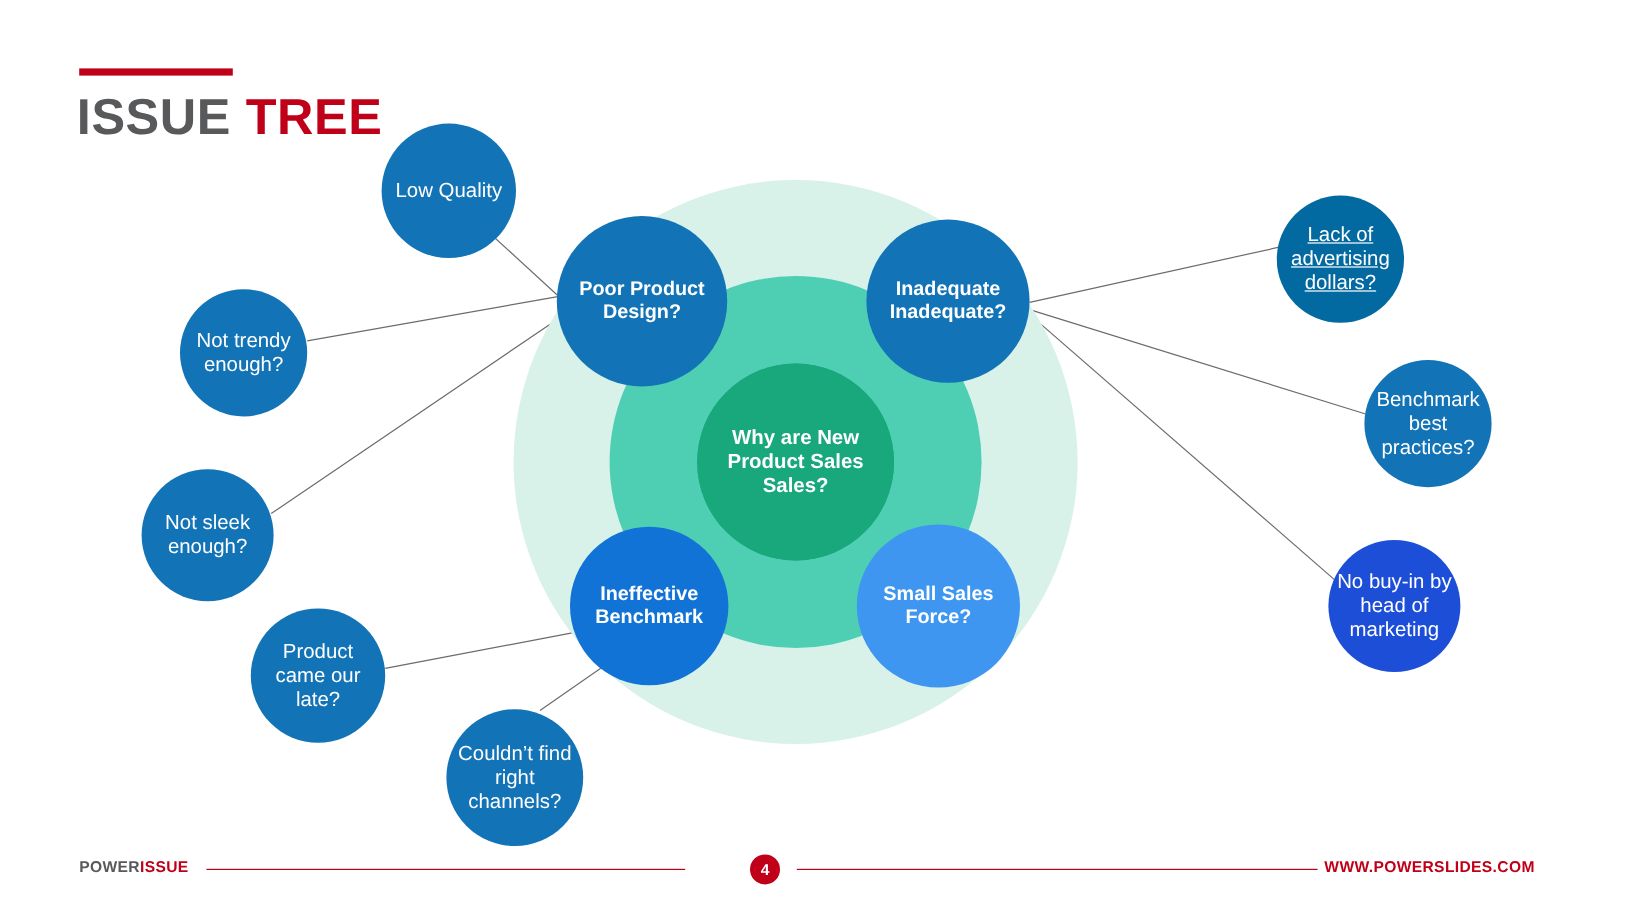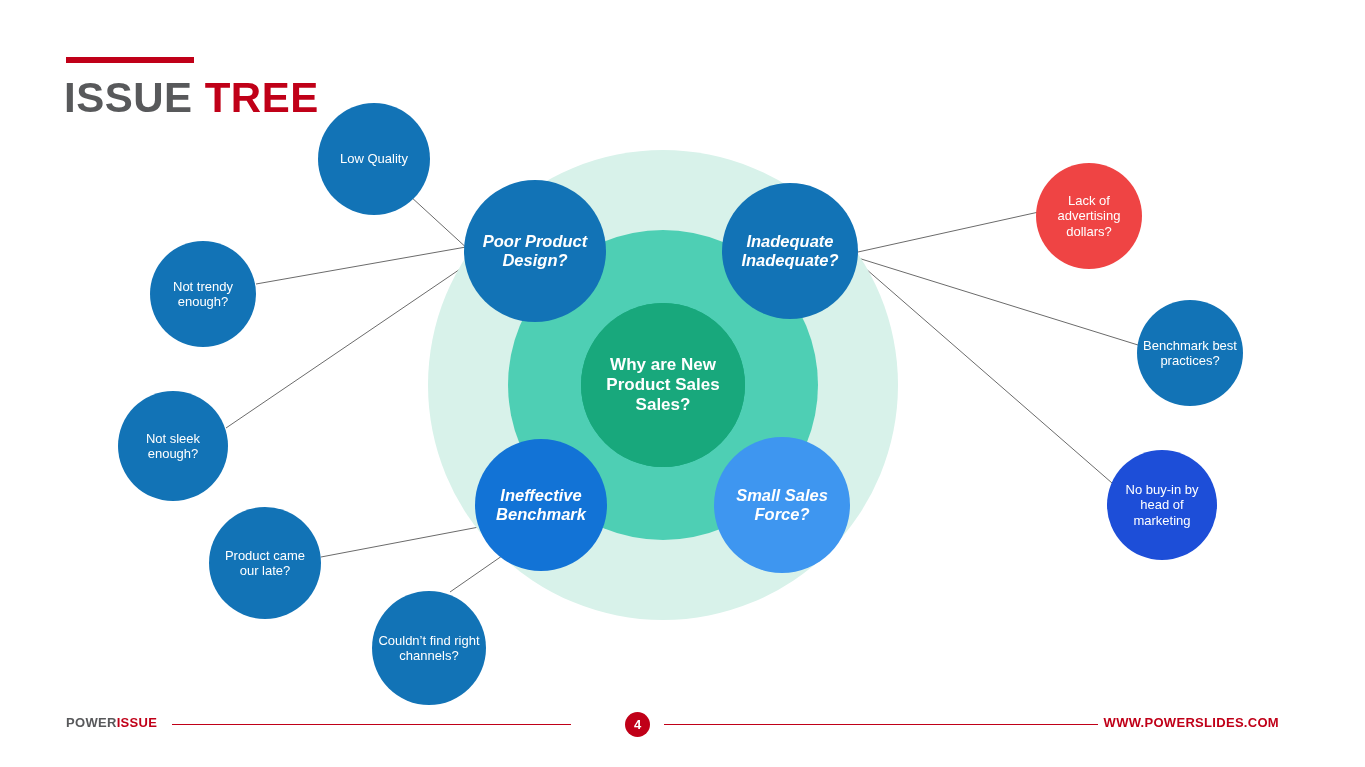--- a/index.html
+++ b/index.html
@@ -51,22 +51,22 @@
   .halo{position:absolute;border-radius:50%;}
 
   .node{
     position:absolute;border-radius:50%;
     display:flex;align-items:center;justify-content:center;text-align:center;
     color:#ffffff;line-height:1.18;
     box-sizing:border-box;
   }
   .node span{display:block;padding:0 6px;}
   .node.center{font-weight:bold;font-size:17px;}
-  .node.main{font-weight:bold;font-size:16.5px;font-style:italic;}
-  .node.leaf{font-weight:normal;font-size:13px;}
+  .node.main{font-weight:bold;font-size:16.5px;}
+  .node.leaf{font-weight:normal;font-size:17px;}
 </style>
 </head>
 <body>
 
 <div class="title-rule"></div>
 <div class="title">
   <span>ISSUE </span><span class="red">TREE</span>
 </div>
 
 <div id="diagram">
@@ -109,21 +109,21 @@
       </div>
       <div class="node leaf" style="left: 118px; top: 391px; width: 110px; height: 110px; background: rgb(18, 115, 182);">
         <span>Not sleek enough?</span>
       </div>
       <div class="node leaf" style="left: 209px; top: 507px; width: 112px; height: 112px; background: rgb(18, 115, 182);">
         <span>Product came our late?</span>
       </div>
       <div class="node leaf" style="left: 372px; top: 591px; width: 114px; height: 114px; background: rgb(18, 115, 182);">
         <span>Couldn’t find right channels?</span>
       </div>
-      <div class="node leaf" style="left: 1036px; top: 163px; width: 106px; height: 106px; background: #ef4444;">
+      <div class="node leaf" style="left: 1064px; top: 163px; width: 106px; height: 106px; background: #0369a1; text-decoration: underline;">
         <span>Lack of advertising dollars?</span>
       </div>
       <div class="node leaf" style="left: 1137px; top: 300px; width: 106px; height: 106px; background: rgb(18, 115, 182);">
         <span>Benchmark best practices?</span>
       </div>
       <div class="node leaf" style="left: 1107px; top: 450px; width: 110px; height: 110px; background: #1d4ed8;">
         <span>No buy-in by head of marketing</span>
       </div>
     </div>
 </div>

